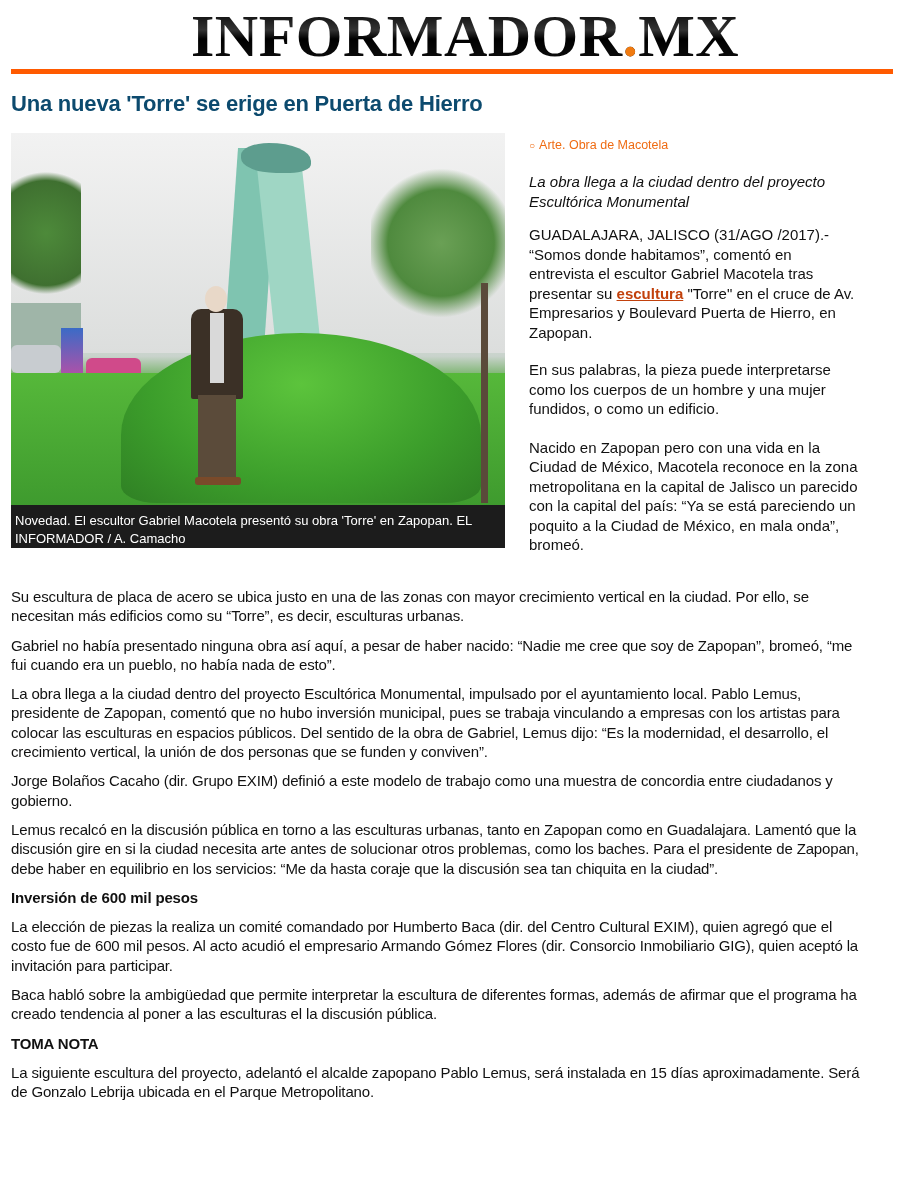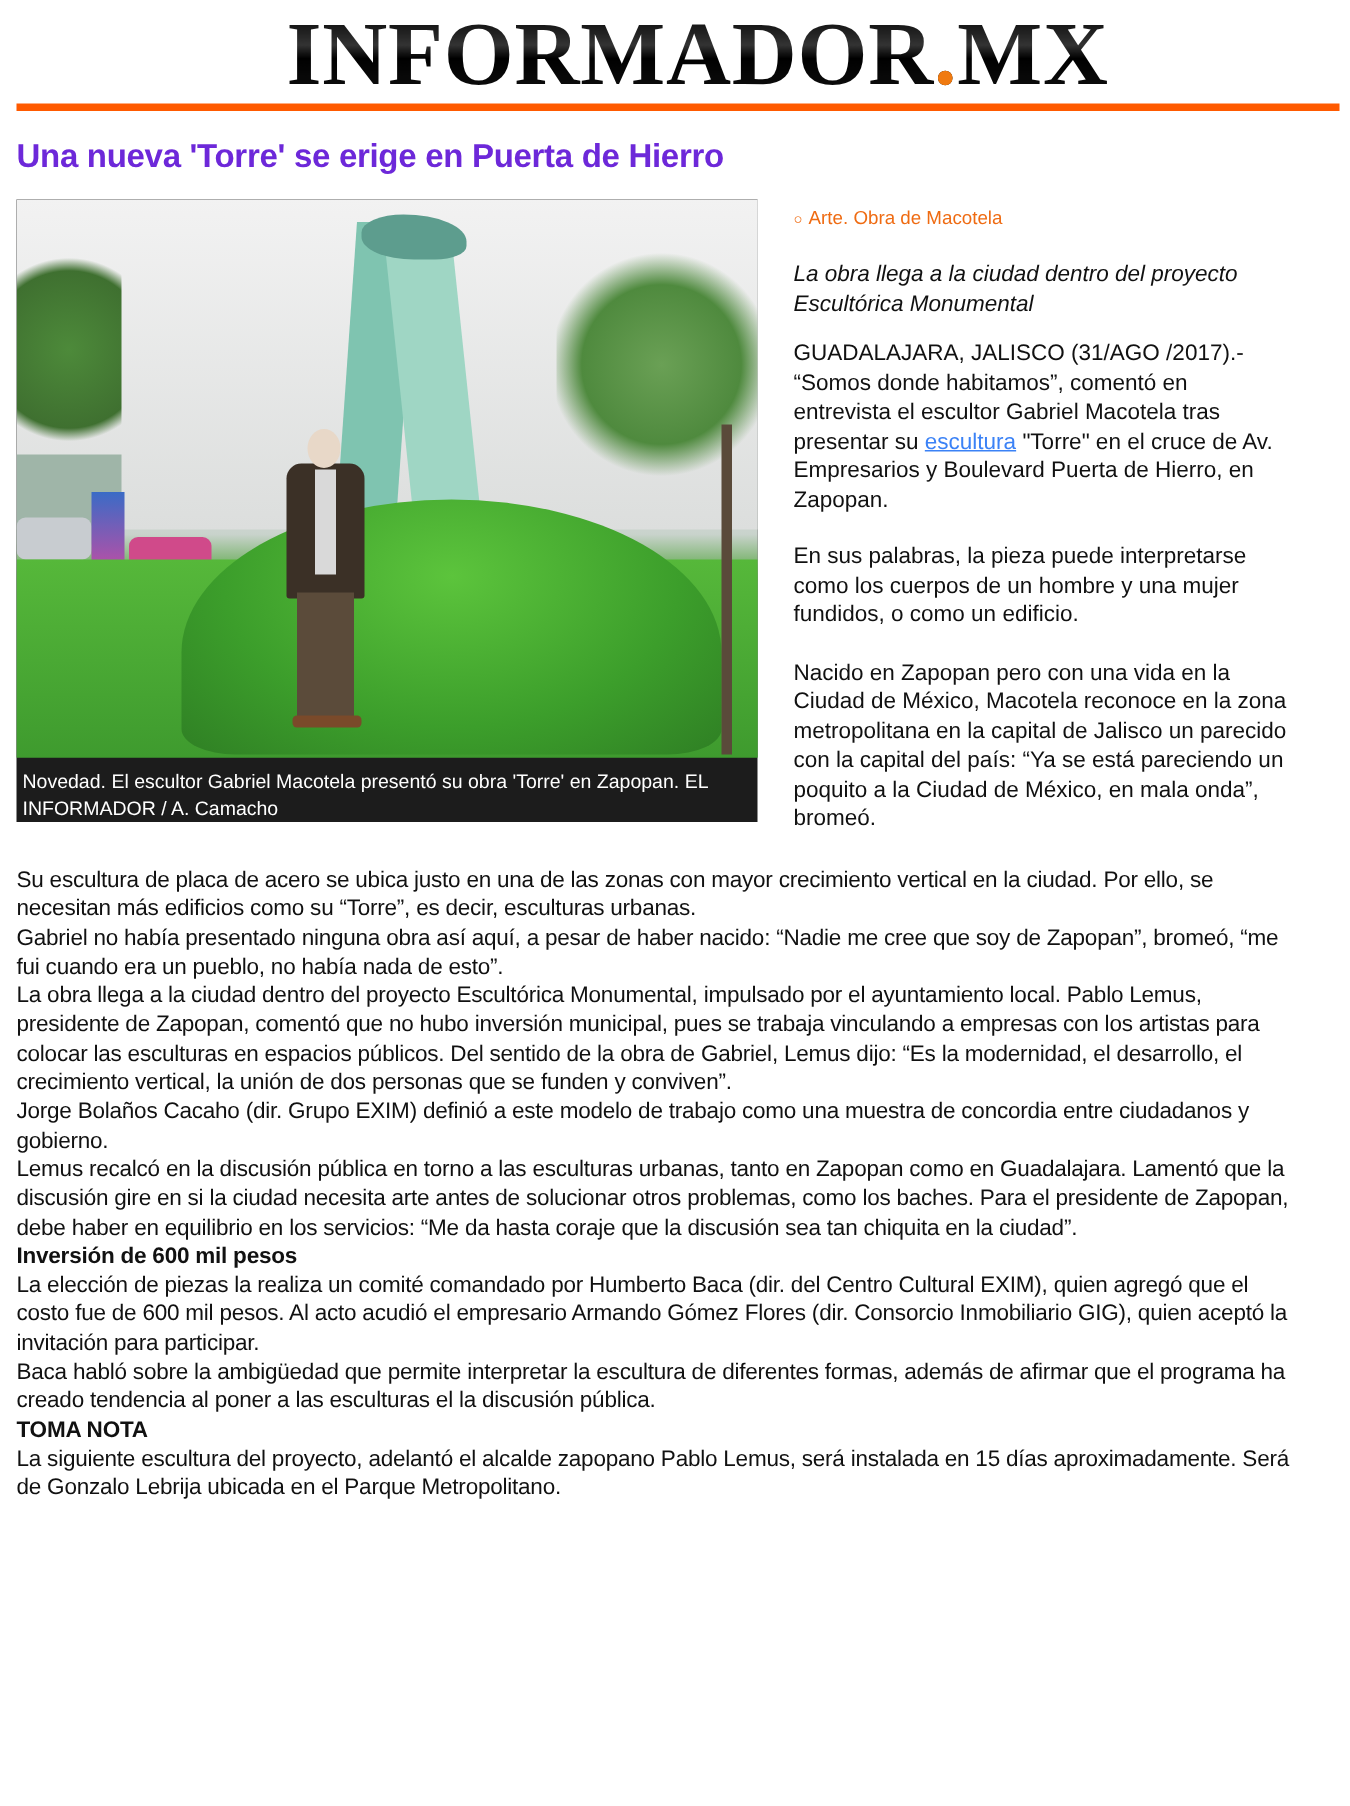--- a/index.html
+++ b/index.html
@@ -28,21 +28,21 @@
     -webkit-text-fill-color: transparent;
     white-space: nowrap;
   }
   .logo .dot { -webkit-text-fill-color: #f07a10; color: #f07a10; }
   .rule {
     position: absolute; left: 11px; top: 69px; width: 882px; height: 5px;
     background: #ff5a00;
   }
   .headline {
     position: absolute; left: 11px; top: 91px;
-    font-size: 22px; font-weight: bold; color: #6d28d9;
+    font-size: 22px; font-weight: bold; color: #0c4a6e;
     letter-spacing: -0.2px;
   }
   .photo {
     position: absolute; left: 11px; top: 133px; width: 494px; height: 415px;
     background: #1c1c1c;
     overflow: hidden;
   }
   .photo .scene {
     position: absolute; left: 0; top: 0; width: 495px; height: 372px;
     background: linear-gradient(#e8eaea 0%, #dfe3e2 45%, #c9d3cc 60%, #4fa23a 68%, #3e9a2e 100%);
@@ -88,27 +88,28 @@
     margin-top: 18px;
     font-style: italic; font-size: 15px; line-height: 19.5px; color: #111;
   }
   .side p {
     font-size: 15px; line-height: 19.5px; color: #111;
   }
   .side .p1 { margin-top: 14px; }
   .side .p2 { margin-top: 18px; }
   .side .p3 { margin-top: 19px; }
   .dateline { font-weight: normal; }
-  .link { font-weight: normal; color: #3b82f6; text-decoration: underline; }
+  .link { font-weight: bold; color: #c2410c; text-decoration: underline; }
   .body {
     position: absolute; left: 11px; top: 577px; width: 850px;
   }
   .body p {
     font-size: 15px; line-height: 19.3px; color: #111;
     letter-spacing: -0.15px;
+    margin-top: 10px;
   }
   .body .gap { }
   .body .subhead { font-weight: bold; }
 </style>
 </head>
 <body>
 
 <header class="masthead">
   <div class="logo"><span>INFORMADOR</span><span class="dot">.</span><span>MX</span></div>
   <div class="rule"></div>

